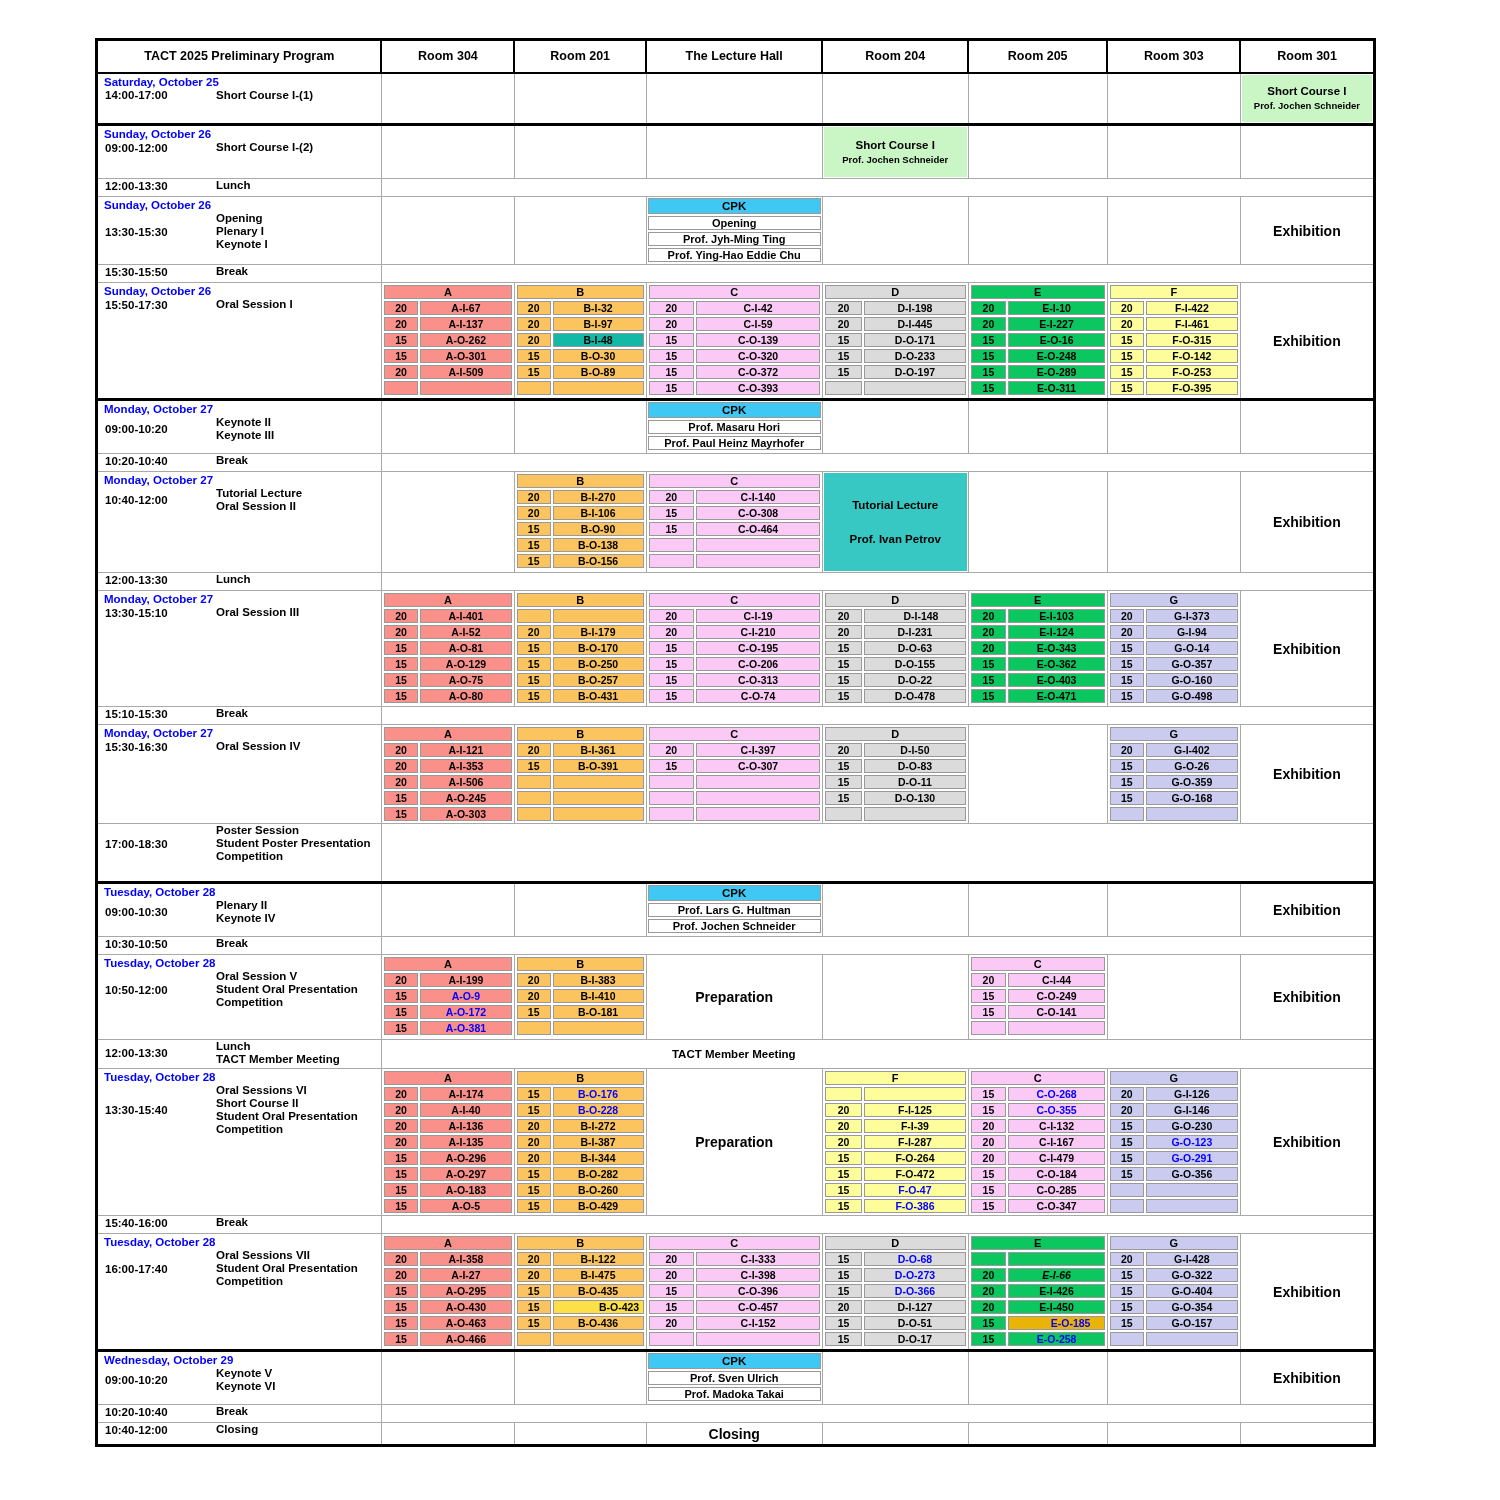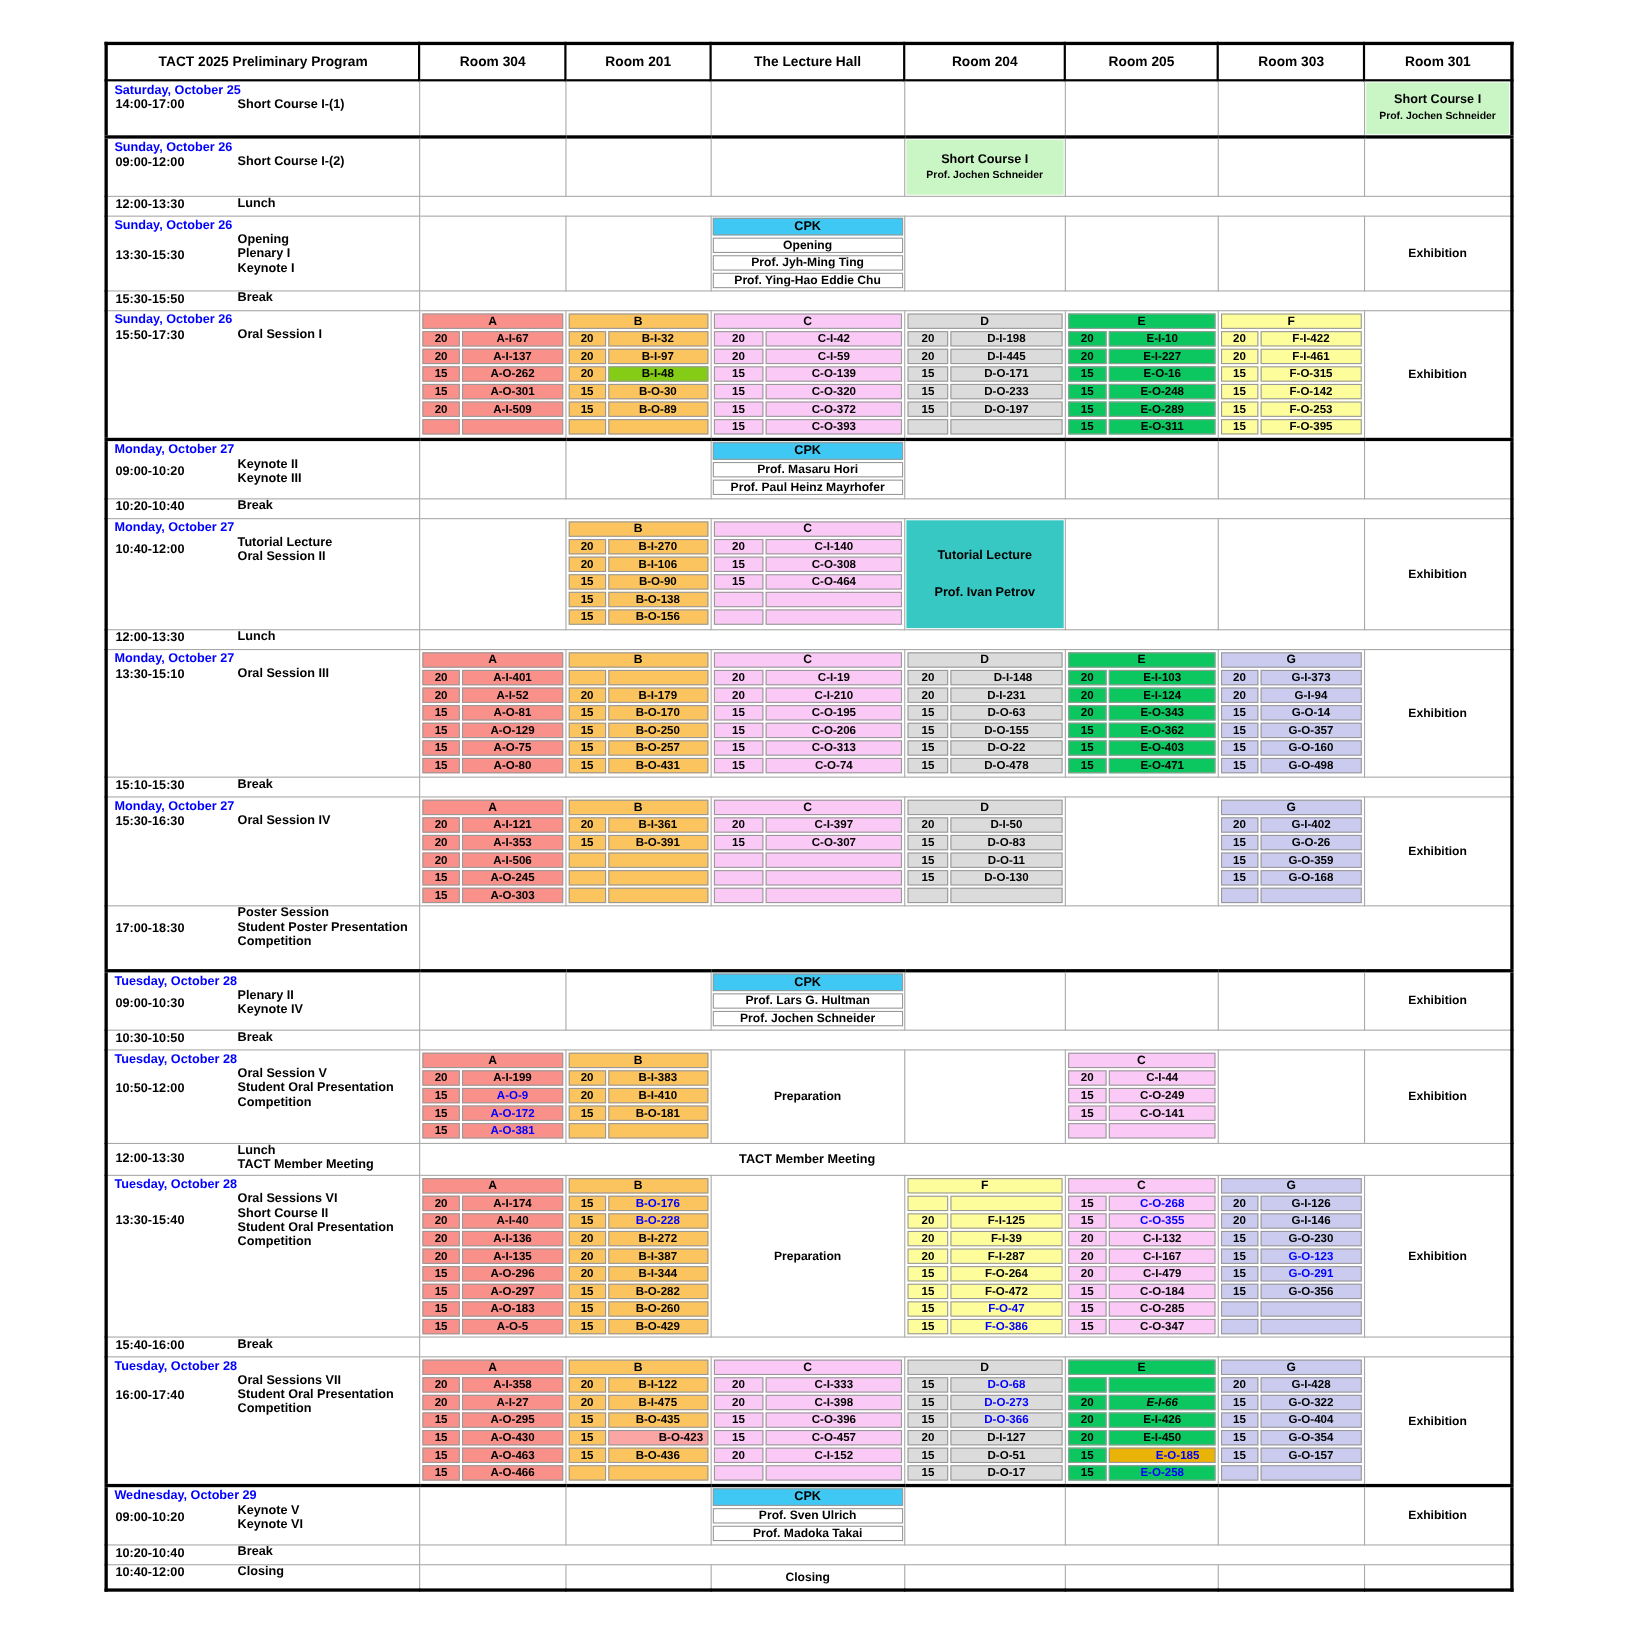--- a/index.html
+++ b/index.html
@@ -35,21 +35,21 @@
   table.mini td{
     border:1px solid #999;height:12px;font-size:10.5px;line-height:12px;
     text-align:center;vertical-align:middle;padding:0;overflow:hidden;white-space:nowrap;
   }
   .blue{color:#0000ff;}
   td.rel{position:relative;}
   .absfill{position:absolute;left:1px;right:1px;top:1px;bottom:1px;display:flex;flex-direction:column;align-items:center;justify-content:center;text-align:center;}
   .absfill .l1{font-size:11.5px;line-height:14px;}
   .absfill .l2{font-size:9.5px;line-height:12px;}
   .absfill .l2.same{font-size:11.5px;line-height:14px;}
-  .celltext{font-size:11px;}
+  .celltext{font-size:14px;}
   
   .cpkwrap{padding:1px;}
   .cpk-head{border:1px solid #999;height:14px;line-height:14px;text-align:center;font-size:11.5px;}
   .cpk-row{border:1px solid #999;margin-top:2px;background:#fff;height:12px;line-height:12px;text-align:center;font-size:11px;white-space:nowrap;}
 </style>
 </head>
 <body>
 
 <table class="prog">
   <colgroup>
@@ -244,21 +244,21 @@
               <tr>
                 <td style="background: rgb(252, 196, 95);">20</td>
                 <td style="background: rgb(252, 196, 95);">B-I-32</td>
               </tr>
               <tr>
                 <td style="background: rgb(252, 196, 95);">20</td>
                 <td style="background: rgb(252, 196, 95);">B-I-97</td>
               </tr>
               <tr>
                 <td style="background: rgb(252, 196, 95);">20</td>
-                <td style="background: #84cc16;">B-I-48</td>
+                <td style="background: #14b8a6;">B-I-48</td>
               </tr>
               <tr>
                 <td style="background: rgb(252, 196, 95);">15</td>
                 <td style="background: rgb(252, 196, 95);">B-O-30</td>
               </tr>
               <tr>
                 <td style="background: rgb(252, 196, 95);">15</td>
                 <td style="background: rgb(252, 196, 95);">B-O-89</td>
               </tr>
               <tr>
@@ -1523,21 +1523,21 @@
               <tr>
                 <td style="background: rgb(252, 196, 95);">20</td>
                 <td style="background: rgb(252, 196, 95);">B-I-475</td>
               </tr>
               <tr>
                 <td style="background: rgb(252, 196, 95);">15</td>
                 <td style="background: rgb(252, 196, 95);">B-O-435</td>
               </tr>
               <tr>
                 <td style="background: rgb(252, 196, 95);">15</td>
-                <td style="background: #fca5a5; padding-left: 42px;">B-O-423</td>
+                <td style="background: #fde047; padding-left: 42px;">B-O-423</td>
               </tr>
               <tr>
                 <td style="background: rgb(252, 196, 95);">15</td>
                 <td style="background: rgb(252, 196, 95);">B-O-436</td>
               </tr>
               <tr>
                 <td style="background: rgb(252, 196, 95);"></td>
                 <td style="background: rgb(252, 196, 95);"></td>
               </tr>
             </tbody>

